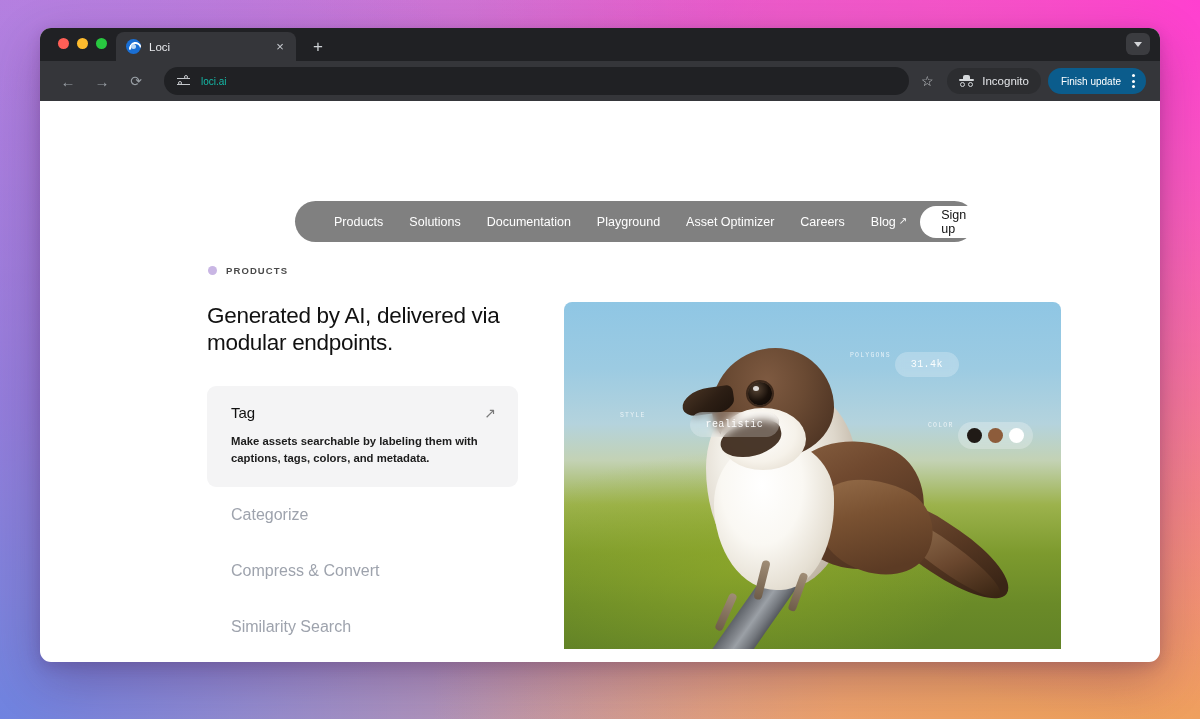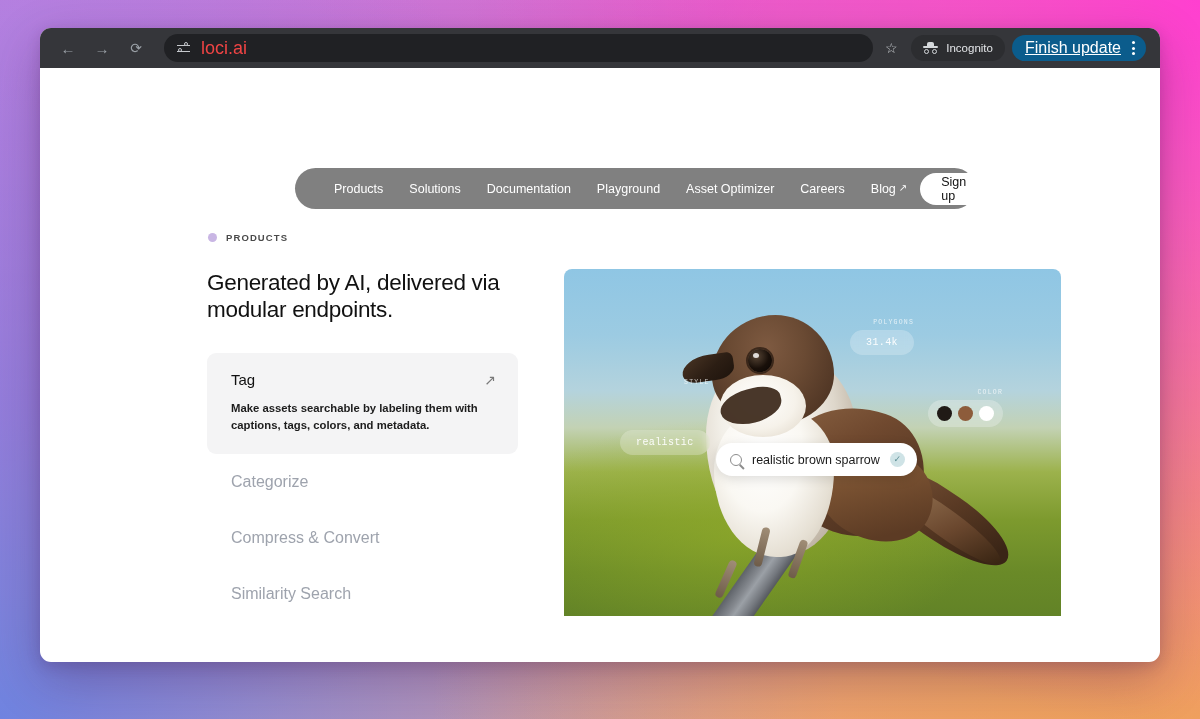--- a/index.html
+++ b/index.html
@@ -130,21 +130,21 @@
     position: relative; flex: 0 0 15px;
   }
   .tune-icon::before, .tune-icon::after {
     content:""; position:absolute; left:1px; right:1px; height:1.4px; background:#c5c8cc;
   }
   .tune-icon::before { top: 4px; }
   .tune-icon::after { top: 10px; }
   .tune-knob { position:absolute; width:4px;height:4px;border:1.4px solid #c5c8cc;border-radius:50%;background:#202124;}
   .tune-knob.k1 { top:1.8px; left:8px; }
   .tune-knob.k2 { top:7.8px; left:2px; }
-  .url { color: #ef4444; font-size: 18px; }
+  .url { color: #14b8a6; font-size: 10px; }
   .star {
     color: #c7cacd; font-size: 14px;
     width: 28px; text-align: center; margin-left: 4px;
   }
   .incognito {
     height: 26px;
     background: #2c2d30;
     border-radius: 13px;
     display: flex; align-items: center; gap: 8px;
     padding: 0 12px;
@@ -164,21 +164,21 @@
   .incog-glyph .g2 { right: 1px; }
   .incognito-label { color:#e3e5e8; font-size: 11.5px; }
   .finish-update {
     height: 26px;
     background: #0b5c8c;
     border-radius: 13px;
     display:flex;align-items:center;gap:8px;
     padding: 0 8px 0 13px;
     margin-left: 7px;
   }
-  .finish-label { color: #ffffff; font-size: 16px; text-decoration: underline; }
+  .finish-label { color: #ffffff; font-size: 10px; }
   .kebab { display:flex;flex-direction:column;gap:2.2px;padding:0 3px; }
   .kebab span { width:3px;height:3px;border-radius:50%;background:#fff;display:block; }
 
   
   .page {
     height: 548px;
     background: #fff;
     position: relative;
     overflow: hidden;
   }
@@ -380,21 +380,21 @@
     width: 8px; height: 40px;
     border-radius: 4px;
     background: linear-gradient(180deg,#a08d76,#6e5c49);
     z-index: 3;
   }
   .foot.f1 { left: 74px; top: 230px; transform: rotate(14deg); }
   .foot.f2 { left: 110px; top: 242px; transform: rotate(20deg); }
   .foot.f3 { left: 38px; top: 262px; transform: rotate(24deg); }
 
   
-  .chip-group { position: absolute; z-index: 5; display: flex; flex-direction: column; align-items: flex-end; gap: 4px; }
+  .chip-group { position: absolute; z-index: 5; display: flex; flex-direction: row; align-items: flex-start; gap: 4px; }
   .chip-label {
     font-family: "Liberation Mono", "DejaVu Sans Mono", monospace;
     font-size: 6.5px; letter-spacing: 1.2px;
     color: rgba(255,255,255,0.72);
   }
   .chip {
     background: rgba(255,255,255,0.24);
     border-radius: 14px;
     padding: 7px 16px;
     font-family: "Liberation Mono", "DejaVu Sans Mono", monospace;
@@ -443,20 +443,39 @@
     background: #cfe3e6;
     display:flex;align-items:center;justify-content:center;
     color: #5c8e94; font-size: 9px; line-height: 1;
   }
 </style>
 </head>
 <body>
 
 <div class="browser">
 
+  <div class="tabstrip">
+    <div class="traffic">
+      <span class="dot red"></span>
+      <span class="dot yellow"></span>
+      <span class="dot green"></span>
+    </div>
+
+    <div class="tab">
+      <span class="favicon"></span>
+      <span class="tab-title">Loci</span>
+      <span class="tab-close">×</span>
+    </div>
+
+    <div class="newtab">+</div>
+
+    <div class="tabstrip-right">
+      <span class="chev"></span>
+    </div>
+  </div>
 
   <div class="toolbar">
     <div class="navbtn">←</div>
     <div class="navbtn">→</div>
     <div class="navbtn reload">⟳</div>
 
     <div class="omnibox">
       <span class="tune-icon">
         <span class="tune-knob k1"></span>
         <span class="tune-knob k2"></span>
@@ -577,21 +596,16 @@
 
       <div class="chip-group cg-color">
         <span class="chip-label">COLOR</span>
         <span class="swatches">
           <span class="sw" style="background: rgb(32, 26, 22);"></span>
           <span class="sw" style="background: rgb(141, 92, 59);"></span>
           <span class="sw" style="background: rgb(255, 255, 255);"></span>
         </span>
       </div>
 
-      <div class="searchbar">
-        <span class="mag"></span>
-        <span class="search-text">realistic brown sparrow</span>
-        <span class="check">✓</span>
-      </div>
 
     </div>
   </div>
 </div>
 
 </body></html>

